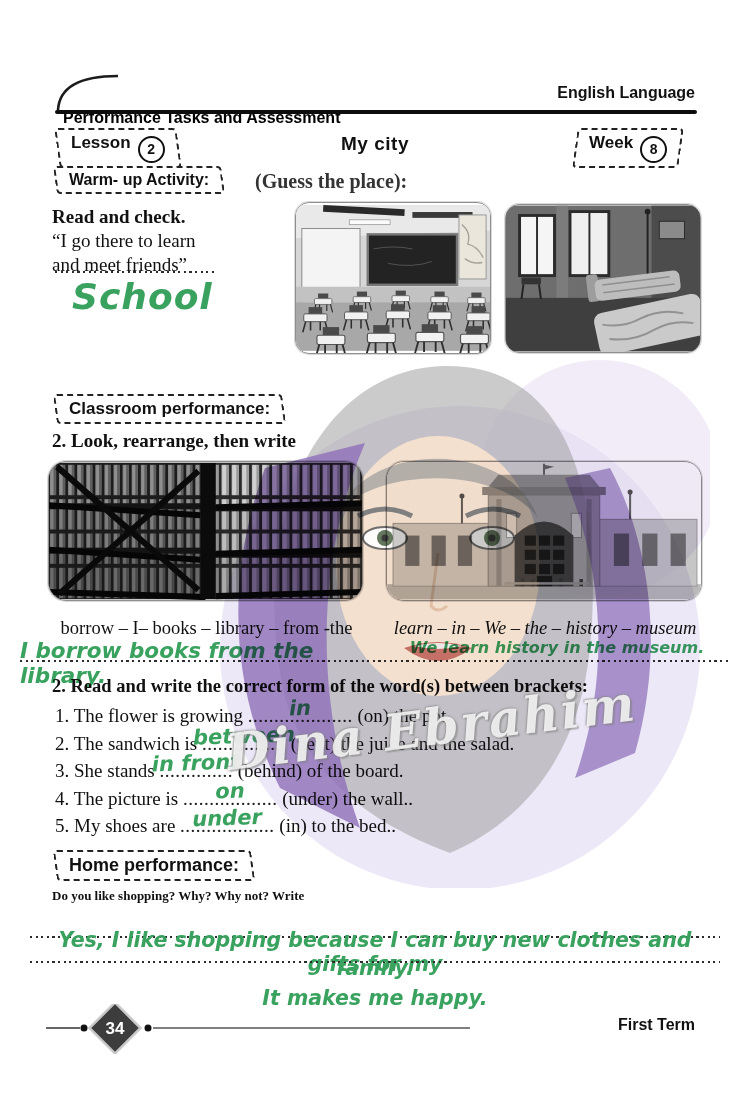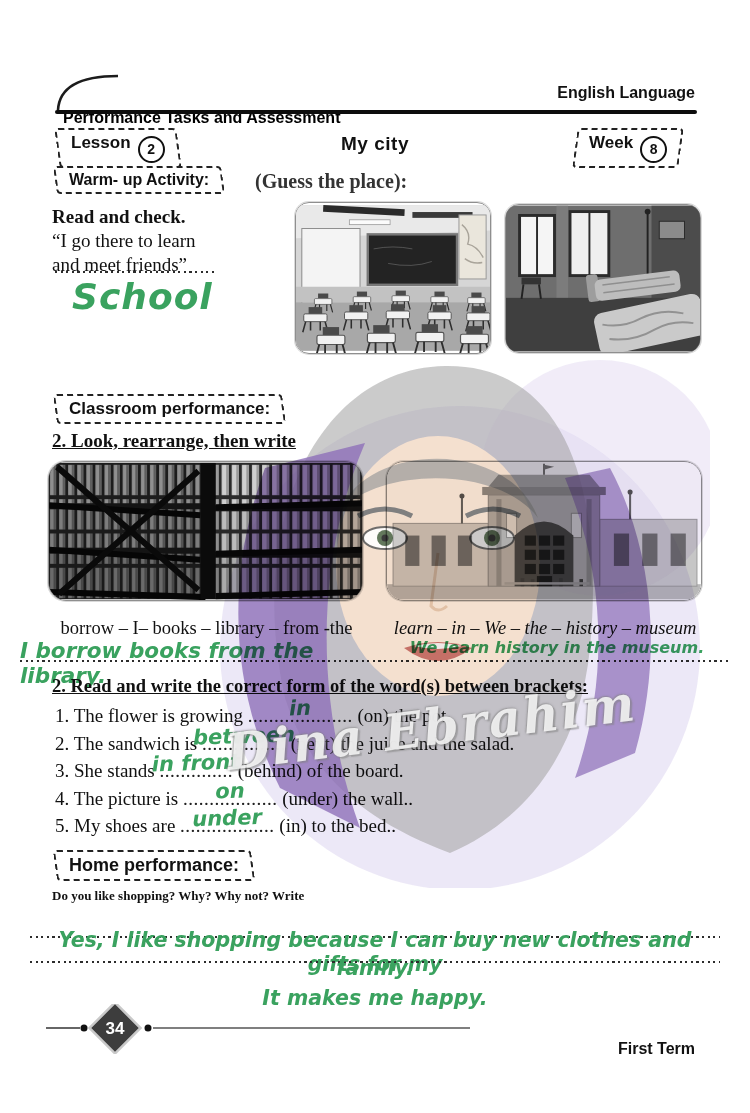--- a/index.html
+++ b/index.html
@@ -17,21 +17,21 @@
         border:2.5px solid #111;border-radius:50%;font:800 14px "Liberation Sans",sans-serif;
         margin-left:7px;background:#fff;vertical-align:-6px;}
   .page-title{position:absolute;left:0;right:0;top:133px;text-align:center;
               font:800 19px "Liberation Sans",sans-serif;letter-spacing:.5px;}
   
   .serif-b{font:700 19px "Liberation Serif",serif;}
   .serif{font:400 19px "Liberation Serif",serif;}
   .hand{font:700 italic 21px "DejaVu Sans",sans-serif;color:var(--green,#3aa25f);}
   .dotline{background-image:repeating-linear-gradient(90deg,#2c2c2c 0 2.2px,transparent 2.2px 5.6px);
            background-size:100% 2.2px;background-repeat:no-repeat;background-position:0 72%;}
-  .u{text-decoration:underline;}
+  .u{}
   
   .photo{position:absolute;border-radius:14px;overflow:hidden;border:1.5px solid #8f8f8f;
          box-shadow:0 0 0 1px #d9d9d9;}
   .photo svg{display:block;}
   
   .blank{position:relative;display:inline-block;}
   .blank .dots{font:400 19px "Liberation Serif",serif;color:#222;letter-spacing:.5px;}
   .blank .ans{position:absolute;left:50%;top:-9px;transform:translateX(-50%) rotate(-2deg);
               white-space:nowrap;font-size:21px;}
   .item-line{height:27.5px;white-space:nowrap;}
@@ -272,21 +272,21 @@
   </div>
 
   <svg class="abs" style="left:0;top:1004px;" width="750" height="50">
     <line x1="46" y1="24" x2="80" y2="24" stroke="#333" stroke-width="1.6"></line>
     <circle cx="84" cy="24" r="3.5" fill="#111"></circle>
     <rect x="97" y="6" width="36" height="36" transform="rotate(45 115 24)" fill="#3d3d3d" stroke="#c9c9c9" stroke-width="2.5"></rect>
     <text x="115" y="30" text-anchor="middle" font-family="Liberation Sans, sans-serif" font-size="17" font-weight="800" fill="#fff">34</text>
     <circle cx="148" cy="24" r="3.5" fill="#111"></circle>
     <line x1="153" y1="24" x2="470" y2="24" stroke="#555" stroke-width="1.4"></line>
   </svg>
-  <div class="abs" style="right:55px;top:1040px;font:800 16px 'Liberation Sans',sans-serif;margin-left:36px;">First Term</div>
+  <div class="abs" style="right:55px;top:1016px;font:800 16px 'Liberation Sans',sans-serif;margin-left:36px;">First Term</div>
 
   <svg class="wm-fig" viewBox="0 0 540 540">
     <ellipse cx="290" cy="300" rx="240" ry="242" fill="#cfc3e8" opacity=".45"></ellipse>
     <ellipse cx="430" cy="130" rx="120" ry="118" fill="#ded4f0" opacity=".5"></ellipse>
     <path d="M115,350 C75,170 150,20 275,18 C395,16 435,140 420,300 C410,400 360,470 280,505 C200,475 140,430 115,350 Z" fill="#8f8f8f" opacity=".55"></path>
     <path d="M95,120 C55,230 60,340 110,440 L190,480 C140,340 150,200 195,95 Z" fill="#7a57ad" opacity=".8"></path>
     <path d="M395,130 C435,225 440,330 405,430 L465,405 C495,300 480,195 440,120 Z" fill="#7a57ad" opacity=".72"></path>
     <ellipse cx="268" cy="218" rx="102" ry="130" fill="#f5dcc7" opacity=".95"></ellipse>
     <path d="M168,165 C198,92 340,92 368,170 C330,118 208,118 168,165 Z" fill="#8a8a8a" opacity=".7"></path>
     <g>

